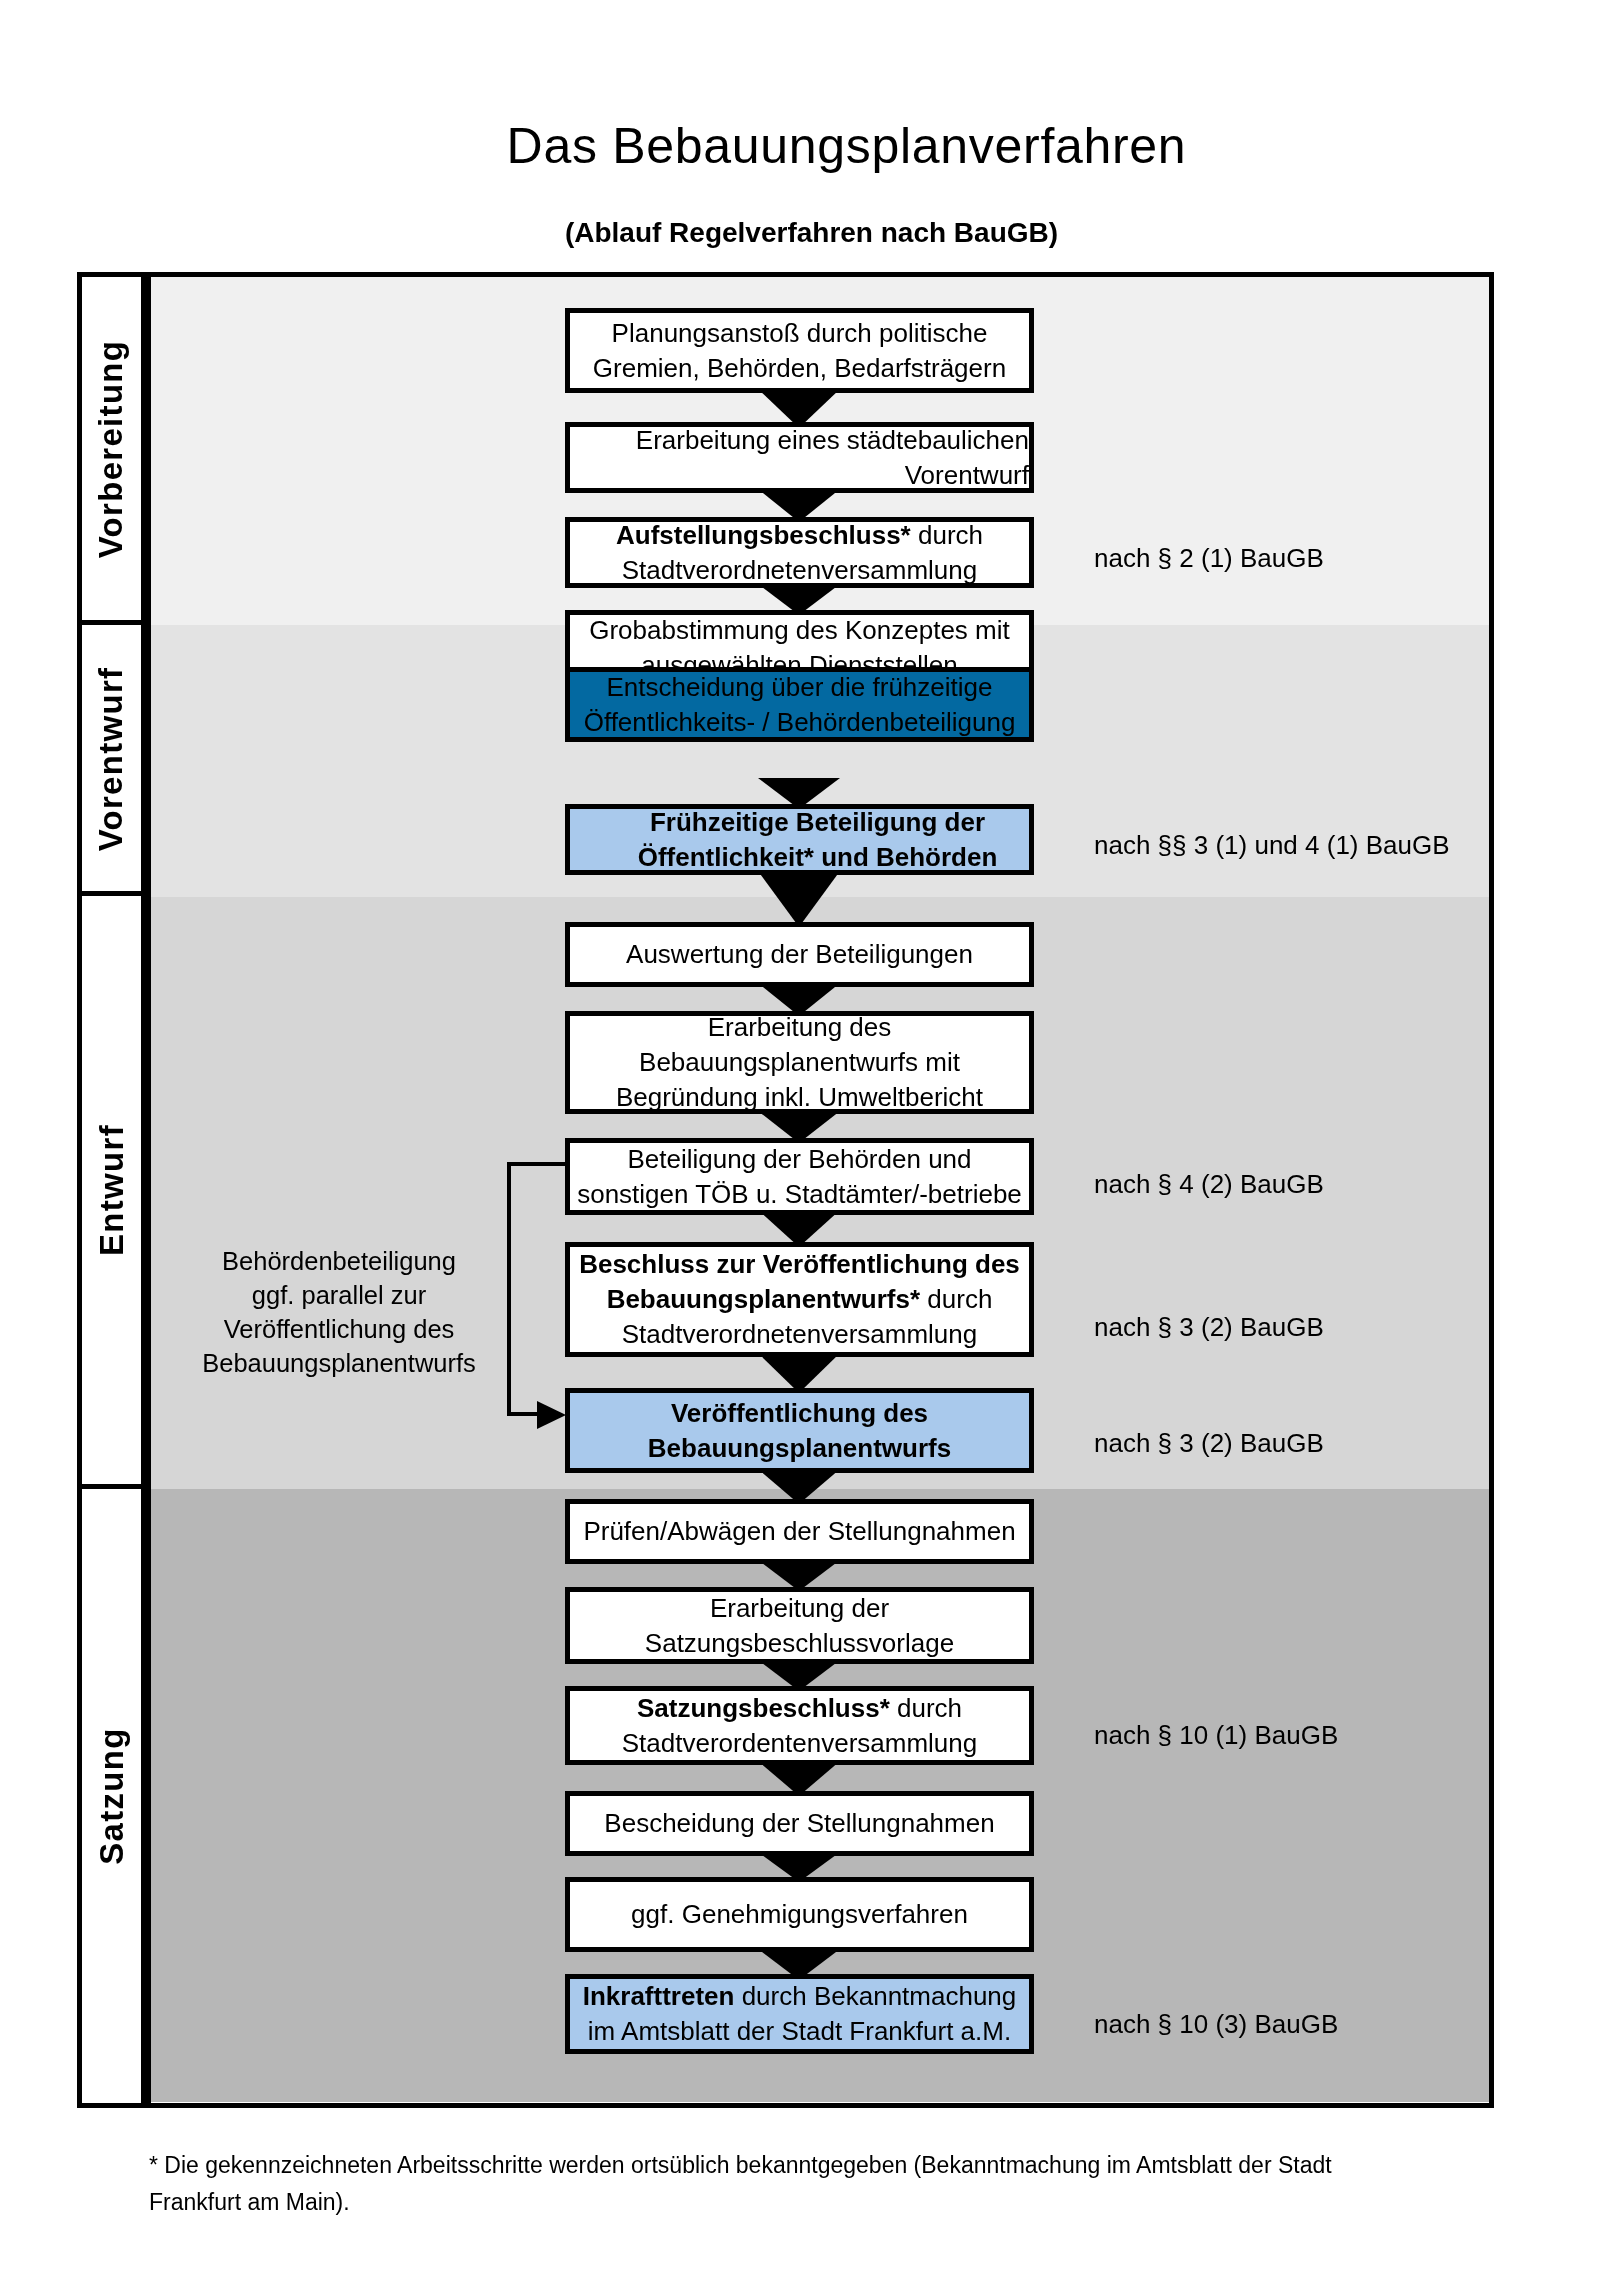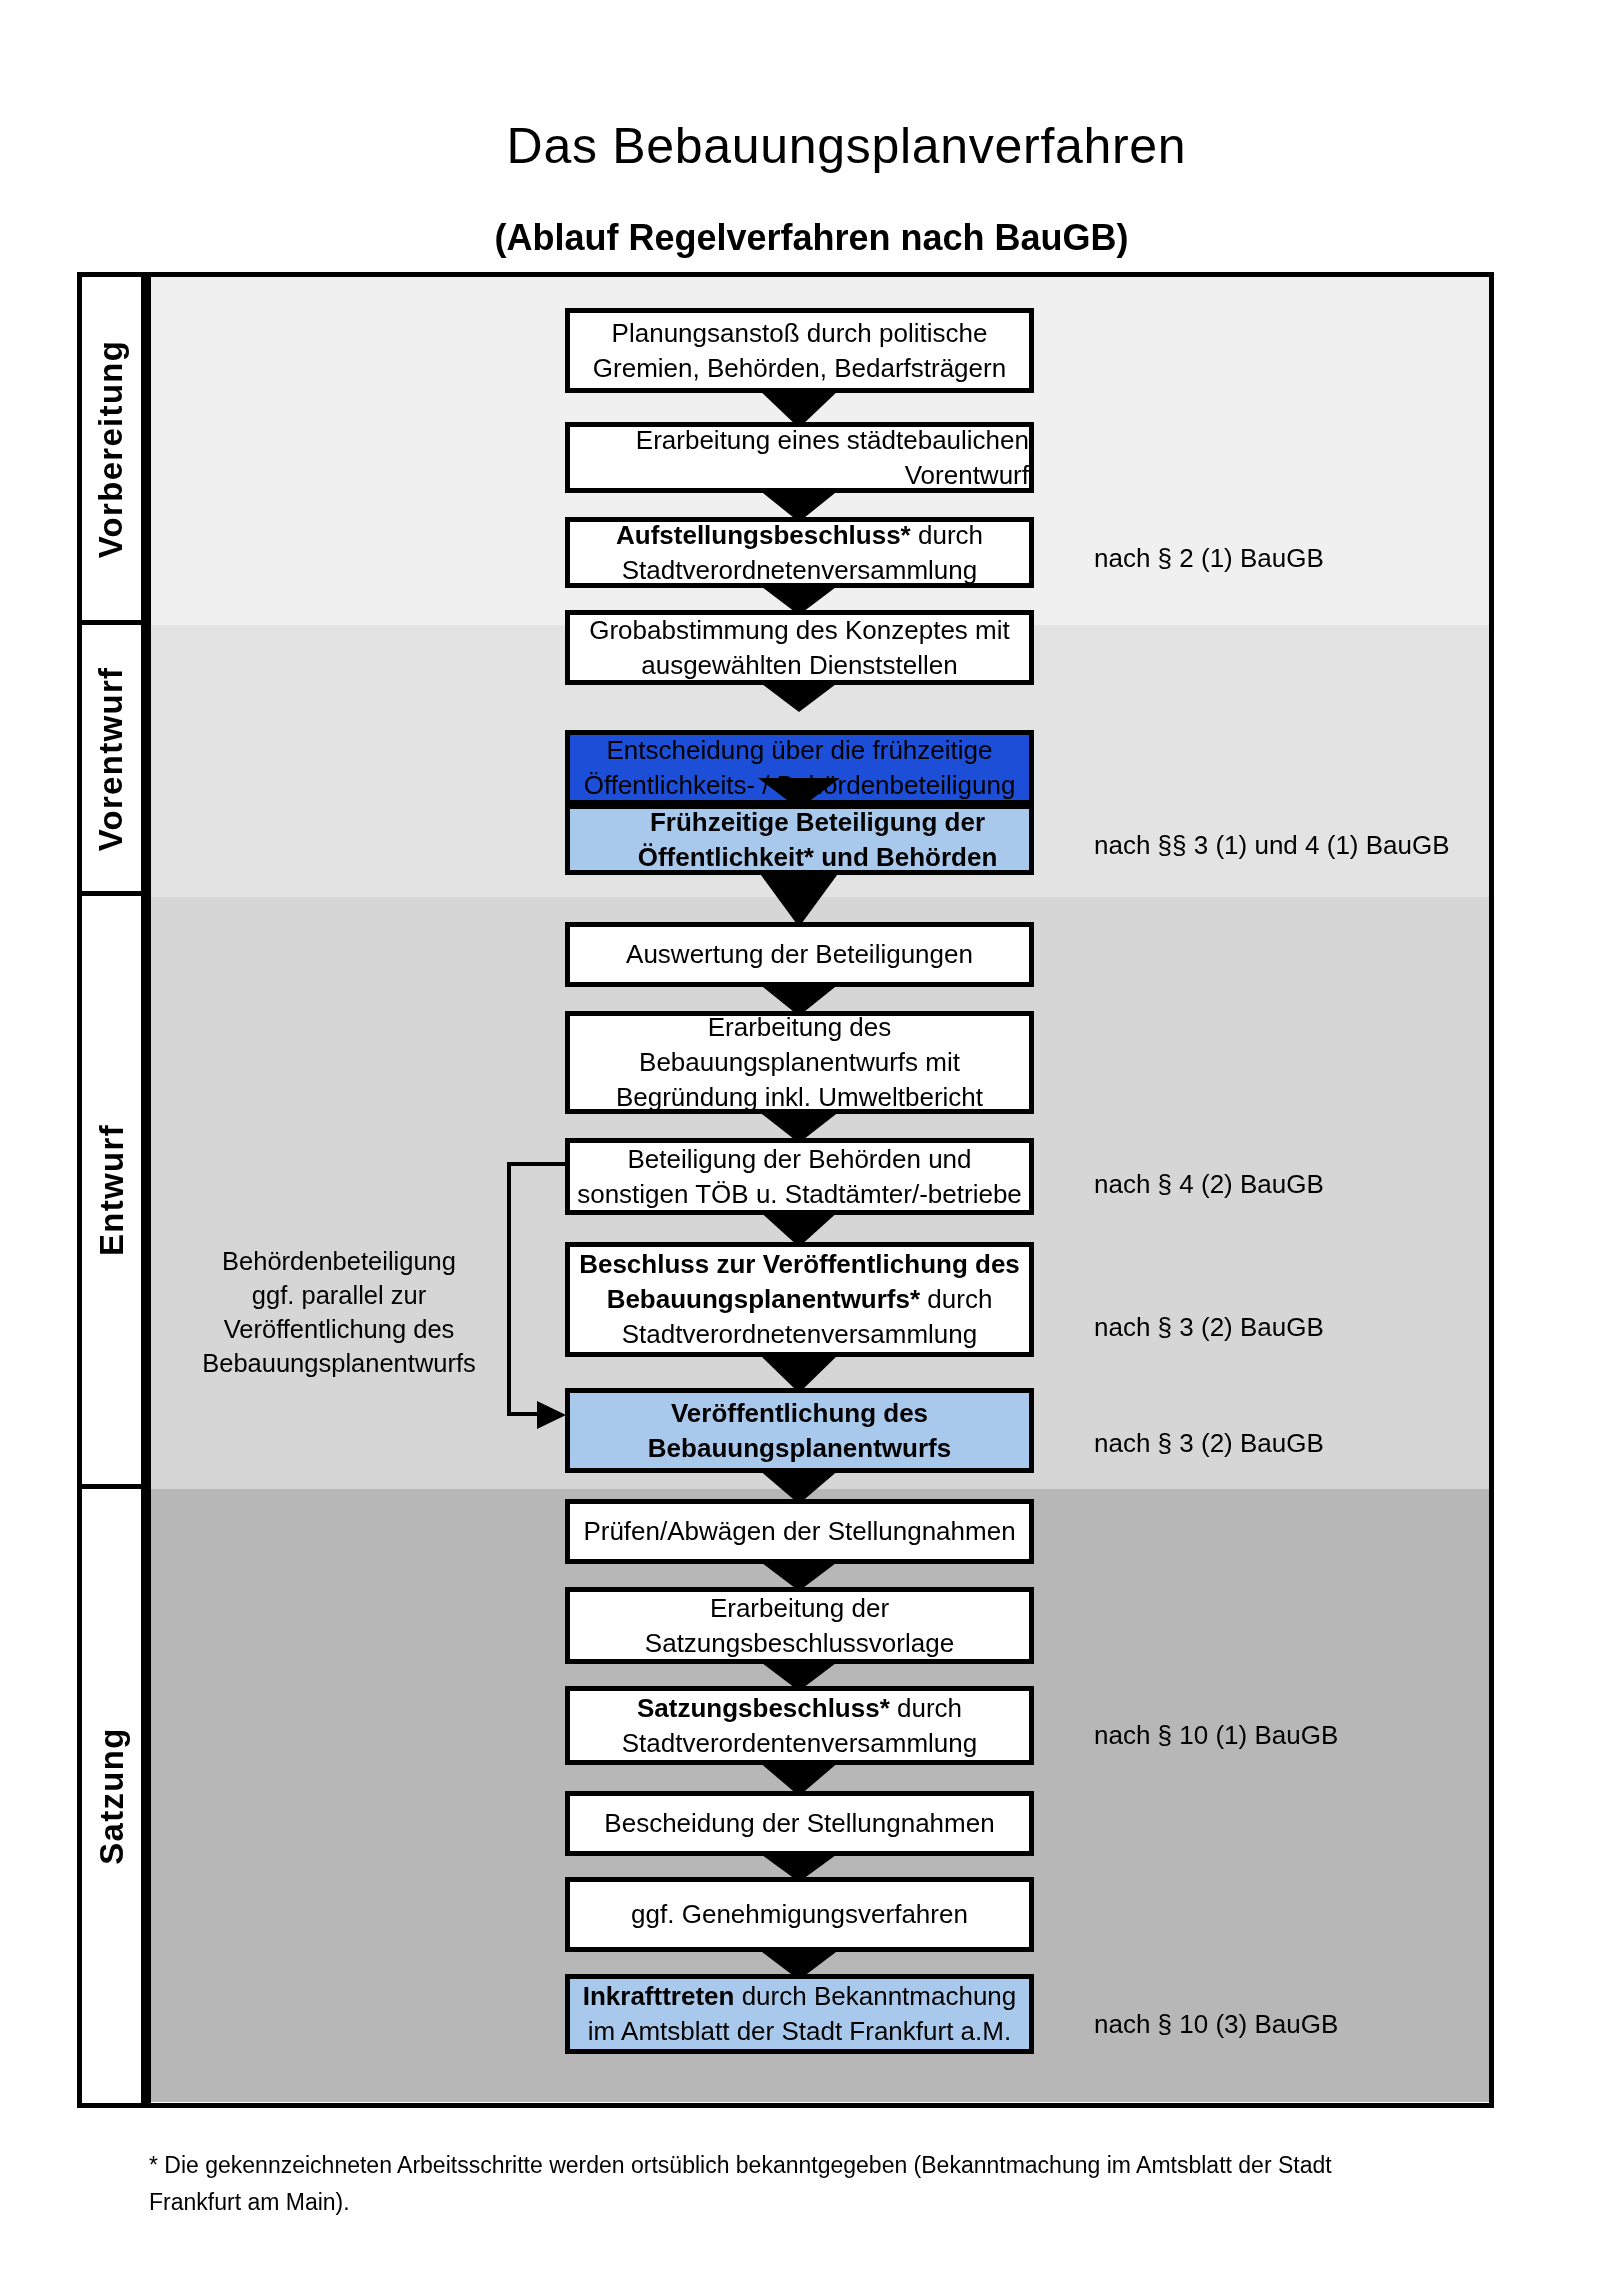--- a/index.html
+++ b/index.html
@@ -1,21 +1,21 @@
 <!DOCTYPE html>
 <html style="font-size:10.5px"><head>
 <meta charset="utf-8">
 <style>
   html,body{margin:0;padding:0;background:#ffffff;}
   #page{position:relative;width:1623px;height:2295px;background:#ffffff;
         font-family:"Liberation Sans",sans-serif;color:#000;overflow:hidden;}
   #page-title{position:absolute;top:117px;left:0;width:1623px;text-align:center;
         font-size:50px;font-weight:normal;letter-spacing:0.7px;padding-left:35px;}
   #page-subtitle{position:absolute;top:217px;left:0;width:1623px;text-align:center;
-        font-size:36px;font-weight:bold;}
+        font-size:28px;font-weight:bold;}
   
   #chart-area{position:absolute;left:146px;top:272px;width:1348px;height:1836px;
         border:5.2px solid #000;box-sizing:border-box;display:flex;flex-direction:column;}
   .band{width:100%;}
   
   .phase-cell{position:absolute;left:77px;width:69px;background:#ffffff;
         border:5.2px solid #000;box-sizing:border-box;
         display:flex;align-items:center;justify-content:center;}
   .phase-label{transform:rotate(-90deg);transform-origin:center center;
         white-space:nowrap;font-weight:bold;font-size:33px;letter-spacing:1.3px;}
@@ -82,21 +82,21 @@
         <div><span class="b">Aufstellungsbeschluss*</span><span> durch</span></div>
         <div><span>Stadtverordnetenversammlung</span></div>
       </div>
       <div class="ref" style="top: 541px;">nach § 2 (1) BauGB</div>
       <div class="arrow" style="left: 758px; top: 584px; border-top: 31px solid rgb(0, 0, 0);"></div>
       <div class="box" style="top: 610px; height: 75px; background: rgb(255, 255, 255); justify-content: center;">
         <div><span>Grobabstimmung des Konzeptes mit</span></div>
         <div><span>ausgewählten Dienststellen</span></div>
       </div>
       <div class="arrow" style="left: 758px; top: 681px; border-top: 31px solid rgb(0, 0, 0);"></div>
-      <div class="box" style="top: 730px; height: 75px; background: #1d4ed8;">
+      <div class="box" style="top: 667px; height: 75px; background: #0369a1;">
         <div><span>Entscheidung über die frühzeitige</span></div>
         <div><span>Öffentlichkeits- / Behördenbeteiligung</span></div>
       </div>
       <div class="arrow" style="left: 758px; top: 778px; border-top: 31px solid rgb(0, 0, 0);"></div>
       <div class="box" style="top: 804px; height: 71px; background: rgb(169, 201, 236); padding-left: 36px;">
         <div><span class="b">Frühzeitige Beteiligung der</span></div>
         <div><span class="b">Öffentlichkeit* und Behörden</span></div>
       </div>
       <div class="ref" style="top: 828px;">nach §§ 3 (1) und 4 (1) BauGB</div>
       <div class="arrow" style="left: 758px; top: 871px; border-top: 56px solid rgb(0, 0, 0);"></div>

